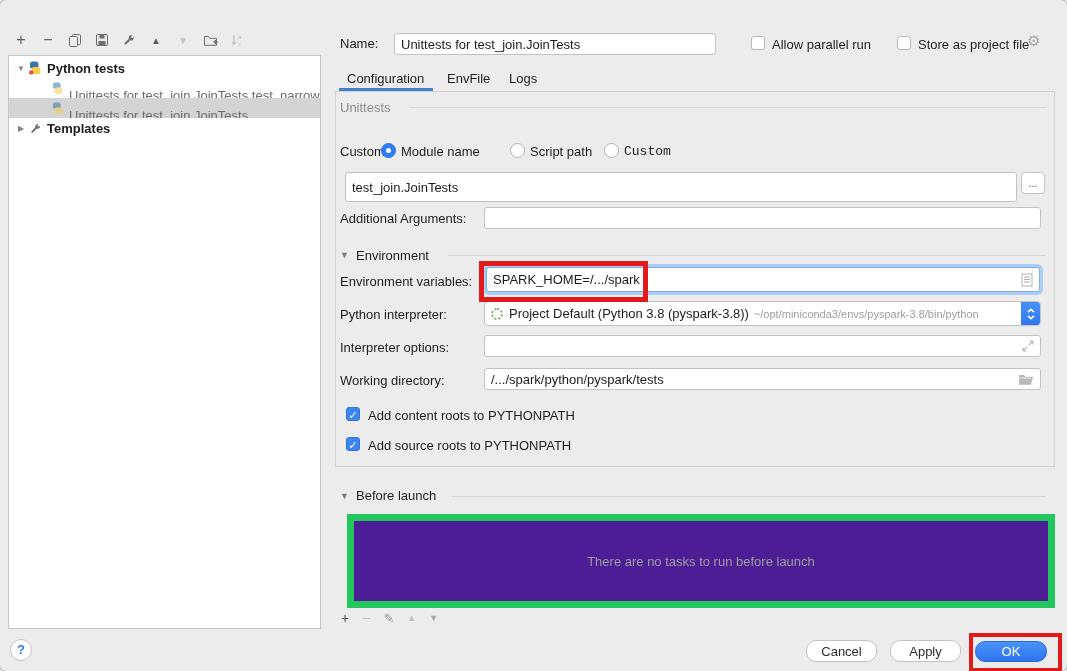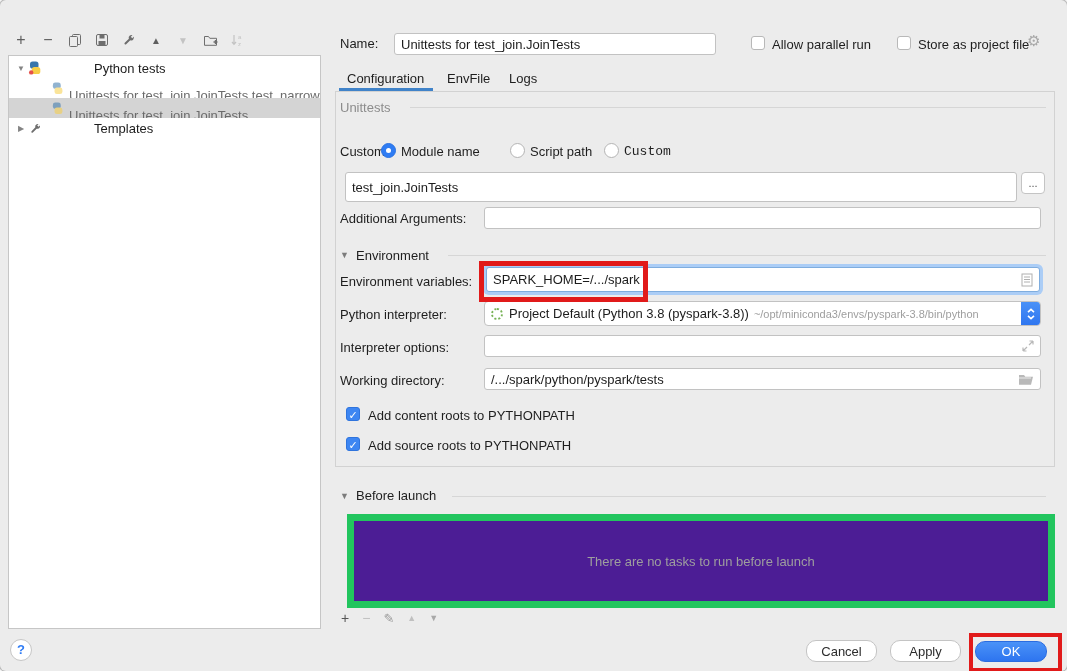--- a/index.html
+++ b/index.html
@@ -22,21 +22,21 @@
   .tbtn.dis{color:#c3c3c3;}
   .tree{position:absolute;left:8px;top:55px;width:313px;height:574px;background:#fff;
         border:1px solid #c6c6c6;box-sizing:border-box;padding-top:2px;overflow:hidden;}
   .trow{height:20px;display:flex;align-items:center;font-size:13px;color:#1c1c1c;
         white-space:nowrap;overflow:hidden;}
   .trow.selected{background:#d4d4d4;}
   .twisty{width:12px;margin-left:6px;font-size:8px;color:#848484;text-align:center;flex:0 0 auto;}
   .tindent{width:40px;flex:0 0 auto;}
   .ticon{width:16px;height:16px;margin-right:4px;flex:0 0 auto;display:flex;align-items:center;justify-content:center;}
   .faded{opacity:.55;}
-  .bold{font-weight:normal;margin-left:47px;}
+  .bold{font-weight:bold;}
   .dim{color:#6b6b6b;margin-top:14px;}
   
   .lbl{position:absolute;font-size:13px;color:#1e1e1e;white-space:nowrap;}
   .field{position:absolute;background:#fff;border:1px solid #c2c2c2;border-radius:3px;
          box-sizing:border-box;font-size:13px;color:#1c1c1c;display:flex;align-items:center;
          padding:0 6px;white-space:nowrap;overflow:hidden;}
   input.field{outline:none;}
   .gline{position:absolute;height:1px;background:#d6d6d6;}
   .gtitle{position:absolute;font-size:13px;}
   .sect-twisty{position:absolute;font-size:9px;color:#7c7c7c;}

